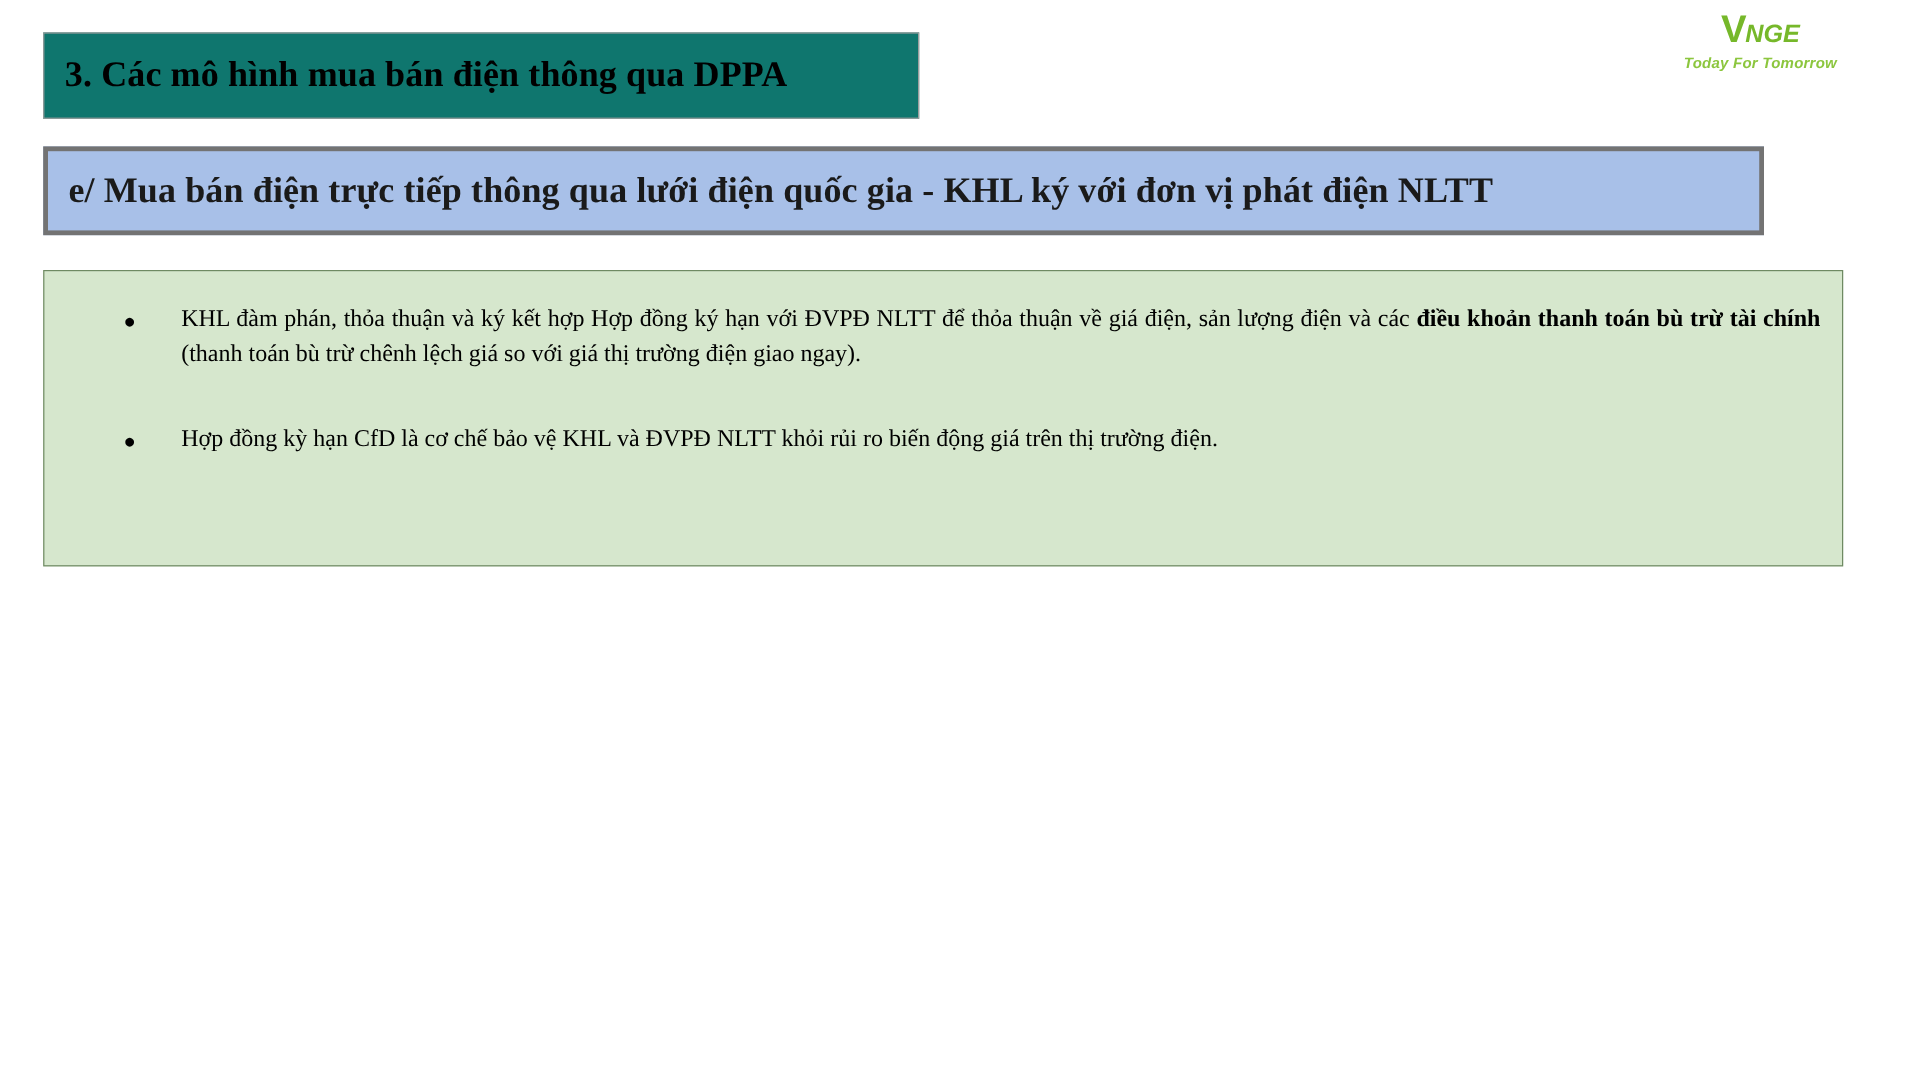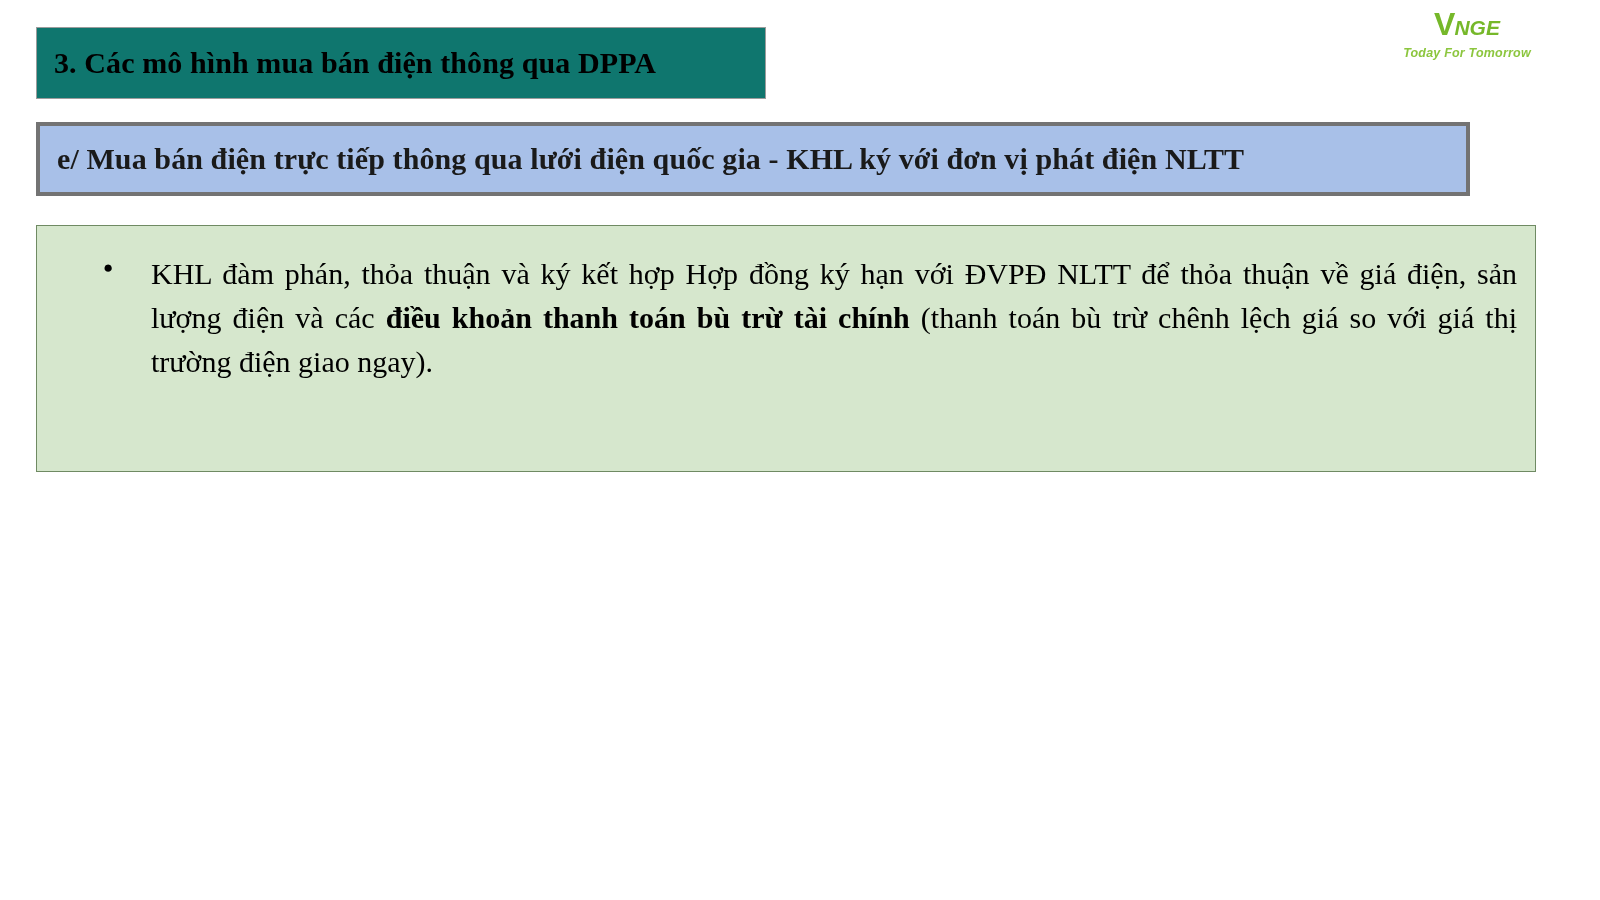--- a/index.html
+++ b/index.html
@@ -108,21 +108,21 @@
     padding: 26px 18px 26px 24px;
   }
   ul.bullets {
     list-style: none;
     margin: 0;
     padding: 0;
   }
   ul.bullets > li {
     position: relative;
     padding-left: 90px;
-    font-size: 30px;
+    font-size: 20px;
     line-height: 1.46;
     color: #000000;
     text-align: justify;
     text-justify: inter-word;
   }
   ul.bullets > li + li {
     margin-top: 42px;
   }
   ul.bullets > li::before {
     content: "\25CF";
@@ -153,14 +153,17 @@
 
 <div class="subtitle-band">
   <span>e/ Mua bán điện trực tiếp thông qua lưới điện quốc gia - KHL ký với đơn vị phát điện NLTT</span>
 </div>
 
 <div class="content-box">
   <ul class="bullets">
     <li>
       <span>KHL đàm phán, thỏa thuận và ký kết hợp Hợp đồng ký hạn với ĐVPĐ NLTT để thỏa thuận về giá điện, sản lượng điện và các </span><span class="bold-seg">điều khoản thanh toán bù trừ tài chính</span><span> (thanh toán bù trừ chênh lệch giá so với giá thị trường điện giao ngay).</span>
     </li>
+    <li>
+      <span>Hợp đồng kỳ hạn CfD là cơ chế bảo vệ KHL và ĐVPĐ NLTT khỏi rủi ro biến động giá trên thị trường điện.</span><span class="bold-seg"></span><span></span>
+    </li>
   </ul>
 </div>
 
 </body></html>

